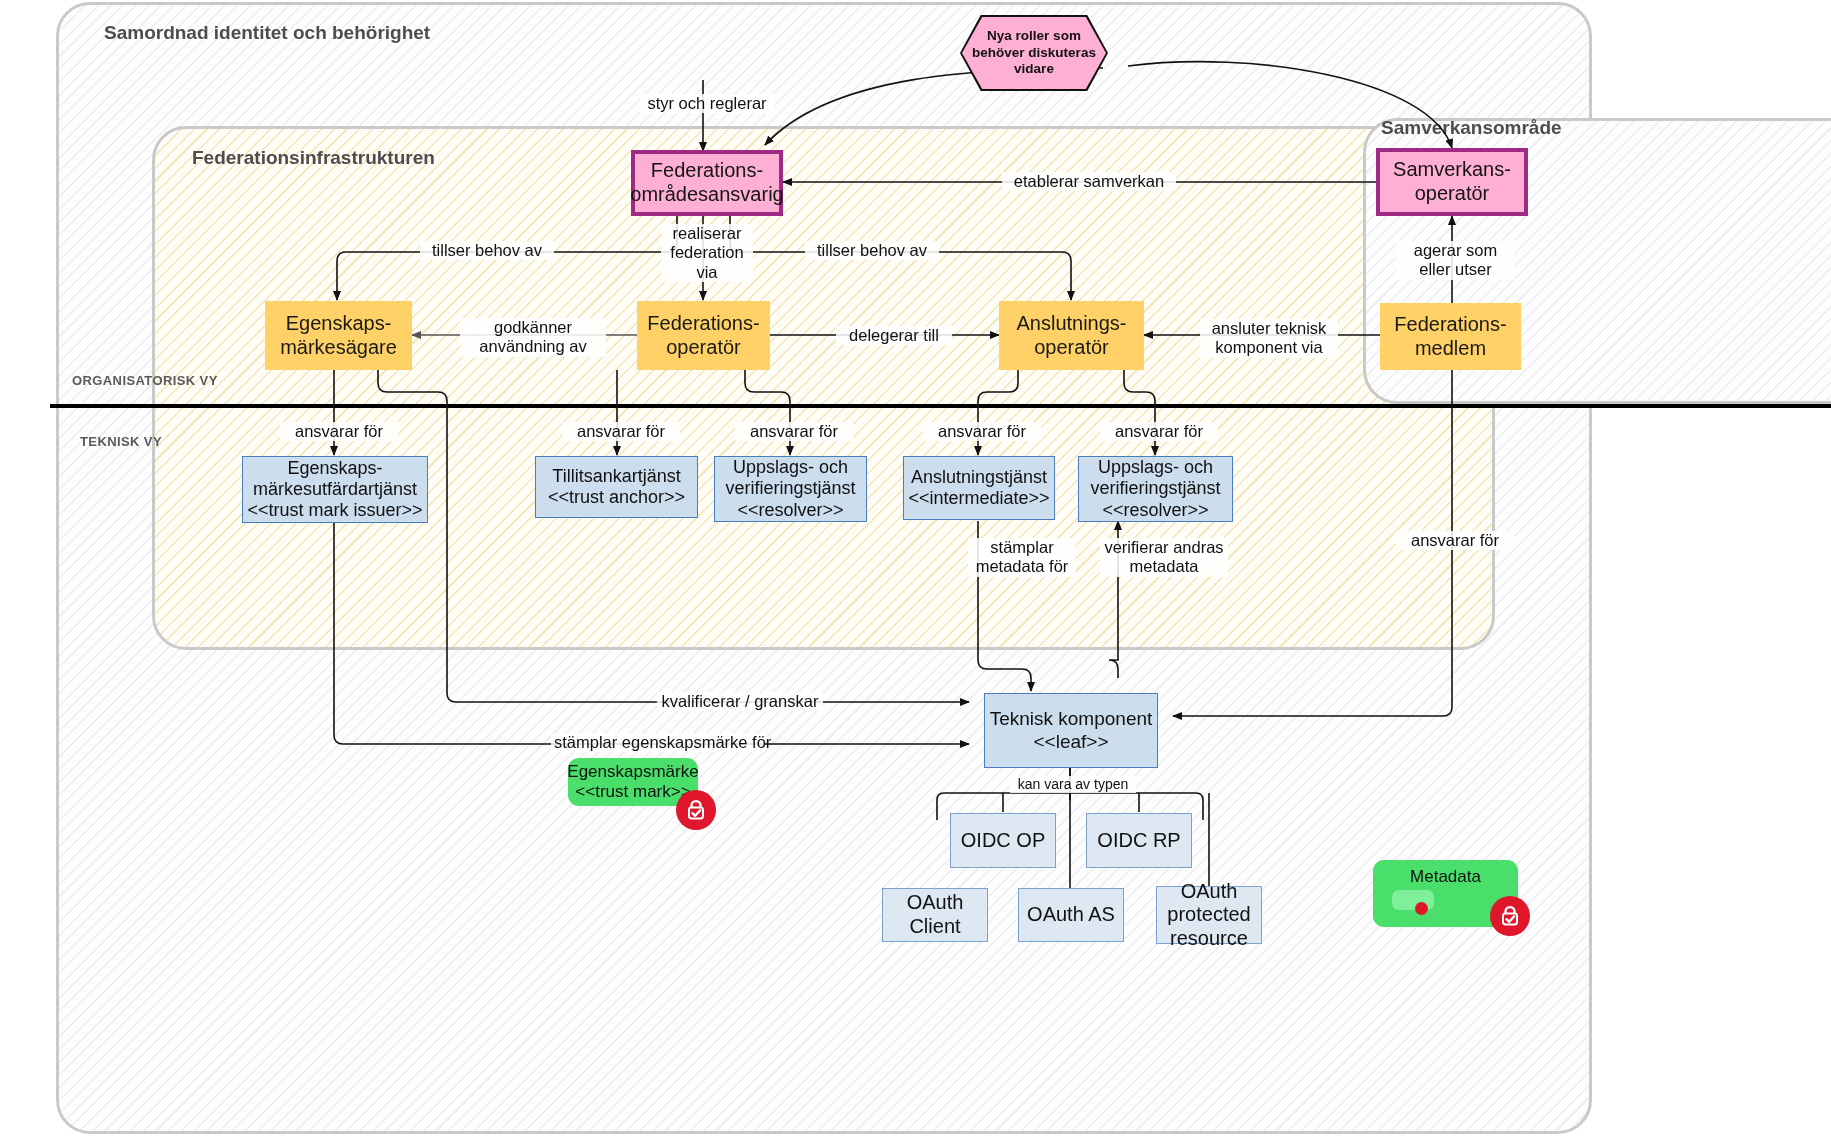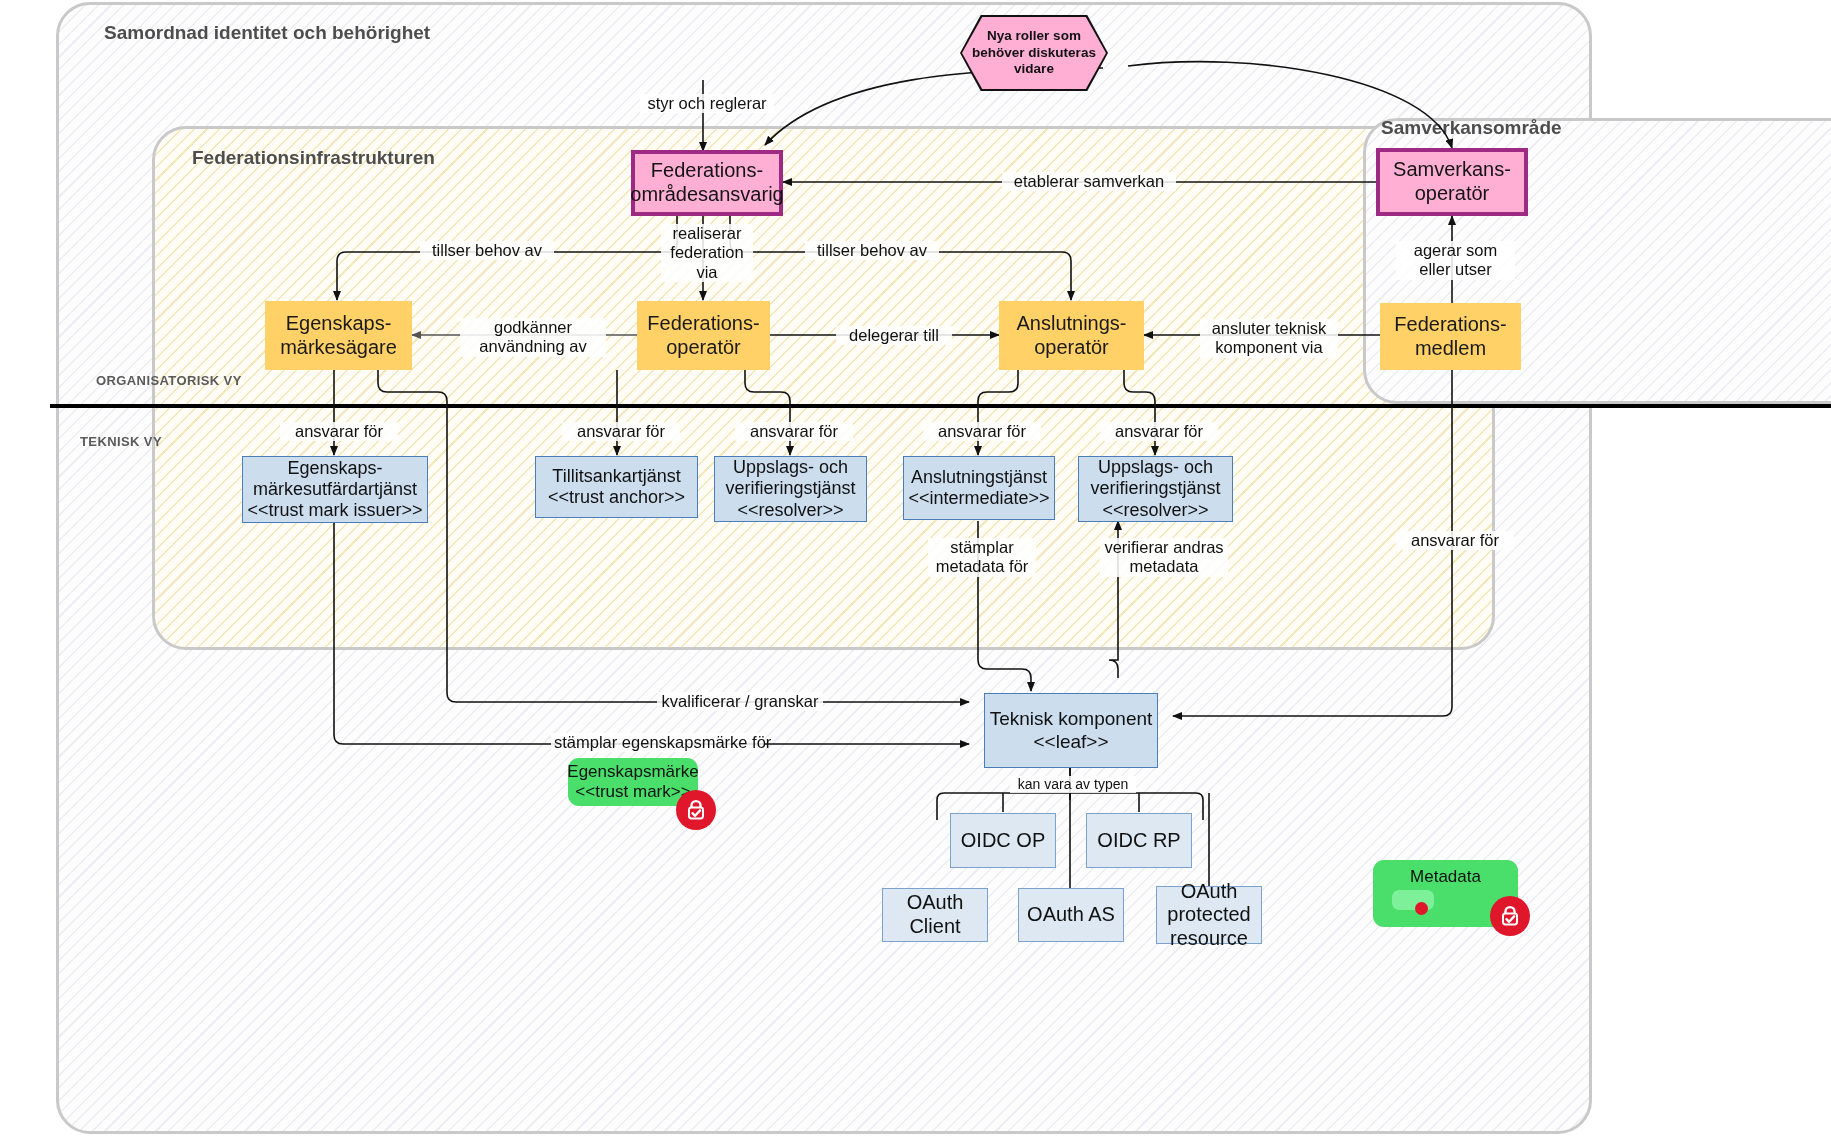--- a/index.html
+++ b/index.html
@@ -46,21 +46,21 @@
 
   <div class="frame frame-outer" style="left:56px;top:2px;width:1536px;height:1132px;"></div>
   <div class="frame-title" style="left:104px;top:22px;">Samordnad identitet och behörighet</div>
 
   <div class="frame frame-inner" style="left:152px;top:126px;width:1343px;height:524px;"></div>
   <div class="frame-title" style="left:192px;top:147px;">Federationsinfrastrukturen</div>
 
   <div class="frame frame-outer" style="left:1363px;top:118px;width:468px;height:286px;border-right:none;border-top-right-radius:0;border-bottom-right-radius:0;"></div>
   <div class="frame-title" style="left:1381px;top:117px;">Samverkansområde</div>
 
-  <div class="vy-label" style="left:72px;top:373px;margin-left:24px;">ORGANISATORISK VY</div>
+  <div class="vy-label" style="left:72px;top:373px;">ORGANISATORISK VY</div>
   <div class="divider" style="left:50px;top:404px;width:1781px;"></div>
   <div class="vy-label" style="left:80px;top:434px;">TEKNISK VY</div>
 
   <svg class="layer">
     <defs>
       <marker id="ah" markerWidth="10" markerHeight="8" refX="9" refY="4" orient="auto" markerUnits="userSpaceOnUse">
         <path d="M0,0 L10,4 L0,8 z" fill="#111"></path>
       </marker>
       <marker id="ahg" markerWidth="10" markerHeight="8" refX="9" refY="4" orient="auto" markerUnits="userSpaceOnUse">
         <path d="M0,0 L10,4 L0,8 z" fill="#555"></path>
@@ -222,21 +222,21 @@
   <div class="edge-label" style="left:1396px;top:241px;width:113px;">agerar som
 eller utser</div>
 
   <div class="edge-label" style="left:280px;top:422px;width:112px;">ansvarar för</div>
   <div class="edge-label" style="left:562px;top:422px;width:112px;">ansvarar för</div>
   <div class="edge-label" style="left:735px;top:422px;width:112px;">ansvarar för</div>
   <div class="edge-label" style="left:923px;top:422px;width:112px;">ansvarar för</div>
   <div class="edge-label" style="left:1100px;top:422px;width:112px;">ansvarar för</div>
   <div class="edge-label" style="left:1396px;top:531px;width:112px;">ansvarar för</div>
 
-  <div class="edge-label" style="left:928px;top:538px;width:102px;">stämplar
+  <div class="edge-label" style="left:968px;top:538px;width:102px;">stämplar
 metadata för</div>
 
   <div class="edge-label" style="left:1100px;top:538px;width:122px;">verifierar andras
 metadata</div>
 
   <div class="edge-label" style="left:657px;top:692px;width:160px;">kvalificerar / granskar</div>
 
   <div class="edge-label" style="left:551px;top:733px;width:208px;">stämplar egenskapsmärke för</div>
 
   <div class="edge-label small" style="left:1010px;top:776px;width:120px;">kan vara av typen</div>

